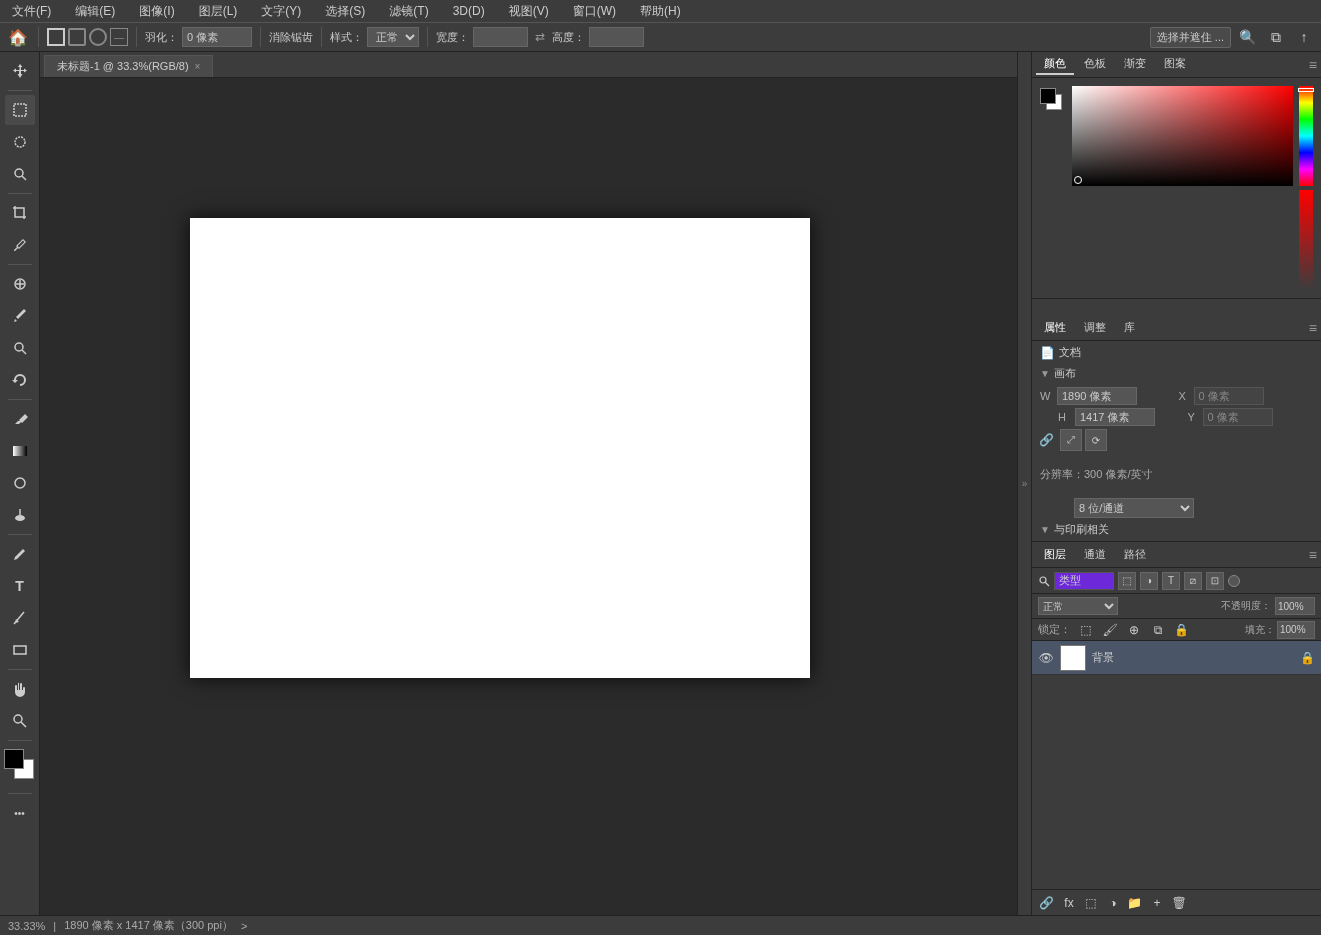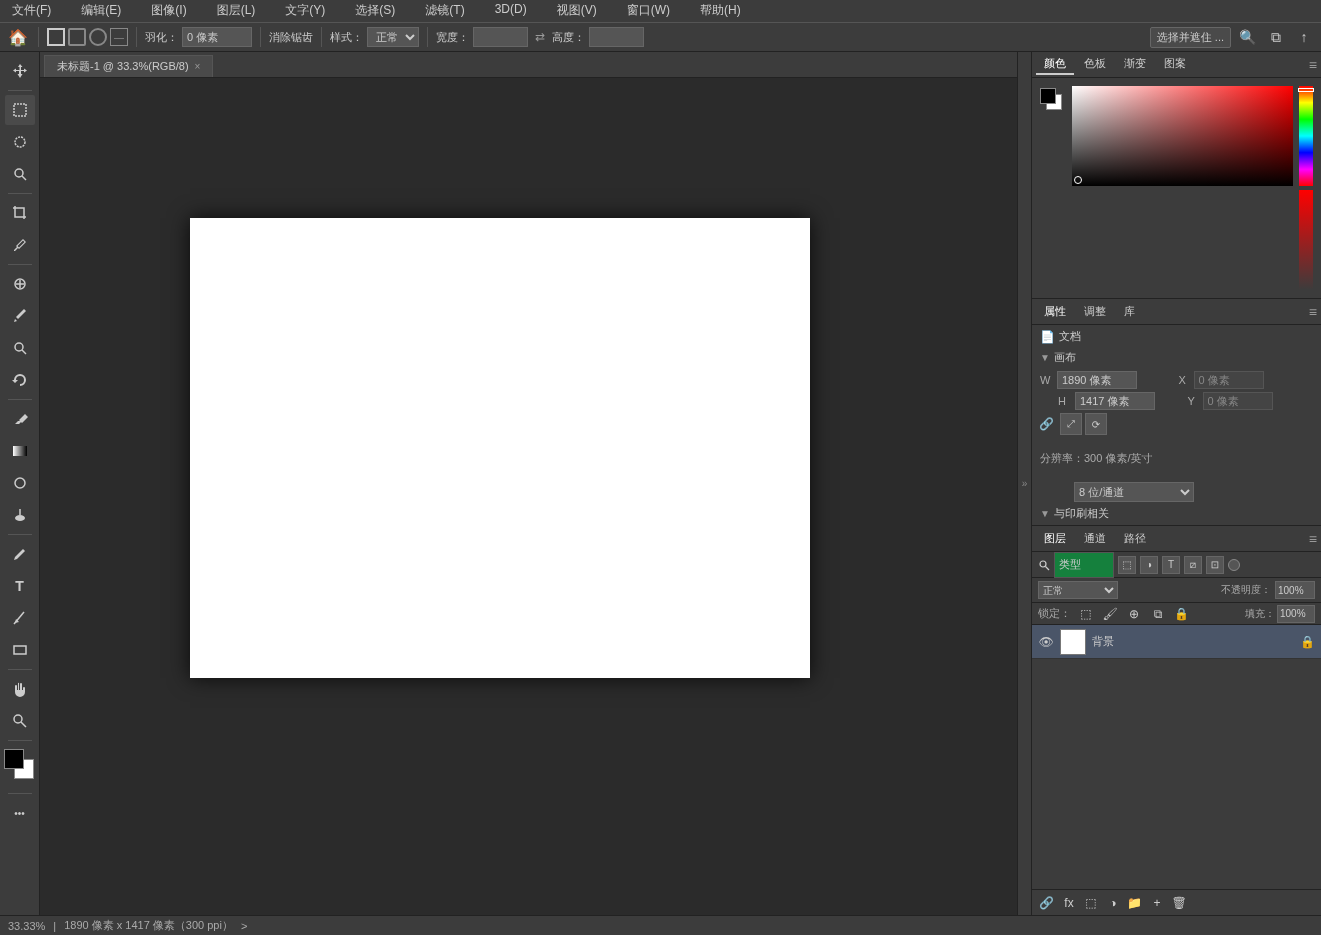--- a/index.html
+++ b/index.html
@@ -1,19 +1,19 @@
 <!DOCTYPE html>
 <html><head>
   <meta charset="utf-8">
   <style>
     * { margin: 0; padding: 0; box-sizing: border-box; }
     body { width: 1321px; height: 935px; background: #2b2b2b; font-family: "Microsoft YaHei", sans-serif; font-size: 12px; color: #ccc; overflow: hidden; display: flex; flex-direction: column; }
 
     
-    .menu-bar { height: 22px; background: #3c3c3c; display: flex; align-items: flex-start; padding: 0 4px; gap: 14px; font-size: 12px; color: #ccc; flex-shrink: 0; }
+    .menu-bar { height: 22px; background: #3c3c3c; display: flex; align-items: center; padding: 0 4px; gap: 8px; font-size: 12px; color: #ccc; flex-shrink: 0; }
     .menu-item { padding: 2px 8px; cursor: pointer; white-space: nowrap; }
 
     
     .options-bar { height: 30px; background: #3c3c3c; border-top: 1px solid #555; border-bottom: 1px solid #222; display: flex; align-items: center; padding: 0 6px; gap: 4px; flex-shrink: 0; }
     .options-bar .home-btn { width: 24px; height: 24px; display: flex; align-items: center; justify-content: center; color: #ccc; cursor: pointer; font-size: 16px; }
     .options-btn { padding: 2px 6px; background: #4a4a4a; border: 1px solid #666; color: #ccc; cursor: pointer; font-size: 11px; border-radius: 2px; white-space: nowrap; }
     .options-label { font-size: 11px; color: #ccc; white-space: nowrap; }
     .options-input { width: 60px; height: 20px; background: #555; border: 1px solid #666; color: #ccc; font-size: 11px; padding: 0 4px; }
     .options-select { height: 20px; background: #555; border: 1px solid #666; color: #ccc; font-size: 11px; padding: 0 4px; }
     .options-bar-right { margin-left: auto; display: flex; align-items: center; gap: 6px; padding-left: 30px; }
@@ -48,35 +48,35 @@
     .panel-tab.active { color: #fff; border-bottom: 2px solid #ccc; }
     .panel-tab-menu { margin-left: auto; cursor: pointer; color: #999; font-size: 14px; }
 
     
     .color-picker-area { padding: 8px; display: flex; gap: 6px; }
     .color-gradient { width: 180px; height: 100px; position: relative; overflow: hidden; cursor: crosshair; flex-shrink: 0; }
     .color-hue-bar { width: 16px; height: 100px; background: linear-gradient(to bottom, #ff0000, #ffff00, #00ff00, #00ffff, #0000ff, #ff00ff, #ff0000); cursor: pointer; flex-shrink: 0; position: relative; }
 
     
     .prop-panel { border-top: 1px solid #222; flex-shrink: 0; }
-    .prop-tabs { display: flex; align-items: center; background: #3c3c3c; border-bottom: 1px solid #222; padding: 0 4px; height: 26px; gap: 2px; }
+    .prop-tabs { display: flex; align-items: center; background: #3c3c3c; border-bottom: 1px solid #222; padding: 0 4px; height: 26px; gap: 2px; margin-top: 16px; }
     .prop-tab { padding: 2px 8px; font-size: 11px; cursor: pointer; color: #ccc; }
     .prop-tab.active { color: #fff; }
     .prop-tab-menu { margin-left: auto; cursor: pointer; color: #999; font-size: 14px; }
     .prop-section-header { display: flex; align-items: center; gap: 4px; cursor: pointer; color: #ccc; font-size: 11px; margin-bottom: 6px; }
 
     
     .layers-panel { flex: 1; display: flex; flex-direction: column; border-top: 1px solid #222; overflow: hidden; min-height: 150px; }
     .layers-tabs { display: flex; align-items: center; background: #3c3c3c; border-bottom: 1px solid #222; padding: 0 4px; height: 26px; gap: 2px; }
     .layers-tab { padding: 2px 8px; font-size: 11px; cursor: pointer; color: #ccc; }
     .layers-tab.active { color: #fff; }
     .layers-tab-menu { margin-left: auto; cursor: pointer; color: #999; font-size: 14px; }
 
     .layers-toolbar { height: 26px; background: #3c3c3c; border-bottom: 1px solid #222; display: flex; align-items: center; padding: 0 6px; gap: 4px; }
-    .layers-search { width: 60px; height: 18px; background: #15803d; border: 1px solid #555; color: #ccc; font-size: 11px; padding: 12px 4px; }
+    .layers-search { width: 60px; height: 18px; background: #6d28d9; border: 1px solid #555; color: #ccc; font-size: 11px; padding: 4px 4px; }
     .layers-filter-btn { width: 18px; height: 18px; background: #555; border: 1px solid #666; display: flex; align-items: center; justify-content: center; cursor: pointer; font-size: 10px; color: #ccc; }
 
     .layers-lock-bar { height: 22px; background: #3c3c3c; border-bottom: 1px solid #222; display: flex; align-items: center; padding: 0 6px; gap: 6px; }
     .lock-label { font-size: 11px; color: #aaa; }
     .lock-btn { width: 18px; height: 18px; display: flex; align-items: center; justify-content: center; cursor: pointer; color: #ccc; font-size: 12px; }
     .fill-area { display: flex; align-items: center; gap: 2px; margin-left: auto; }
     .fill-label { font-size: 10px; color: #aaa; }
     .fill-input { width: 38px; height: 18px; background: #555; border: 1px solid #666; color: #ccc; font-size: 10px; padding: 0 2px; }
 
     .layers-list { flex: 1; overflow-y: auto; background: #3c3c3c; }

